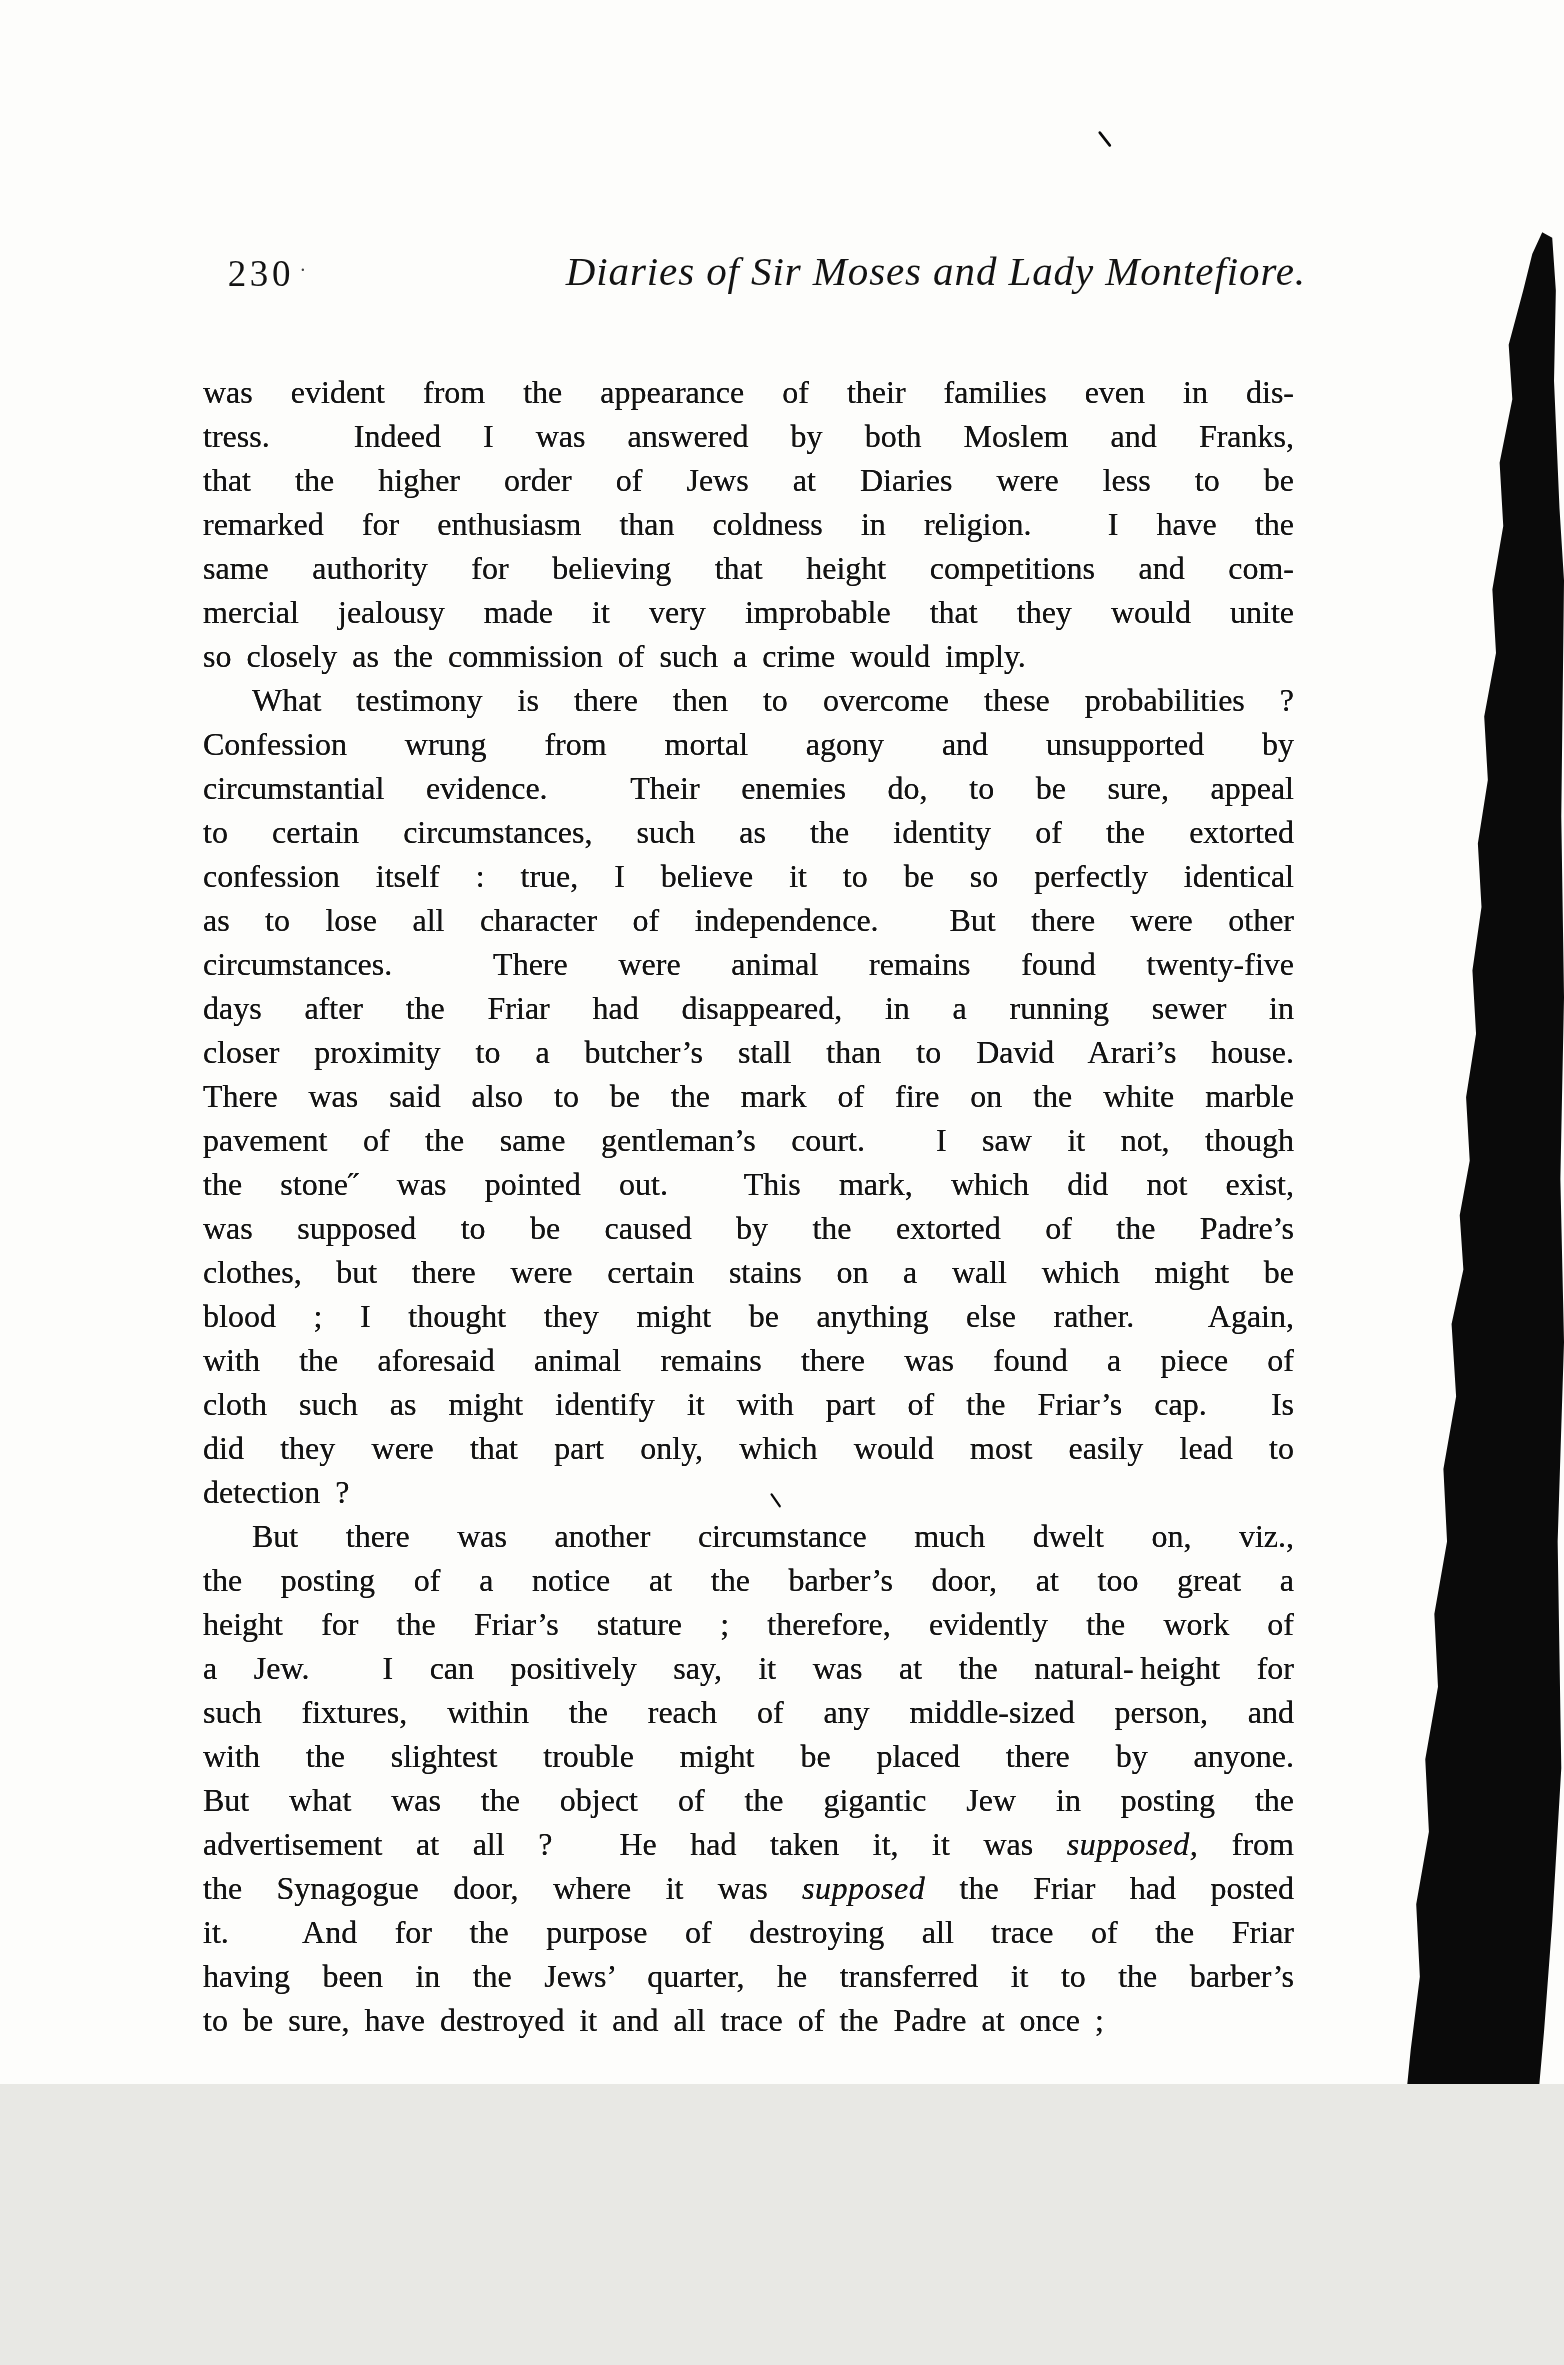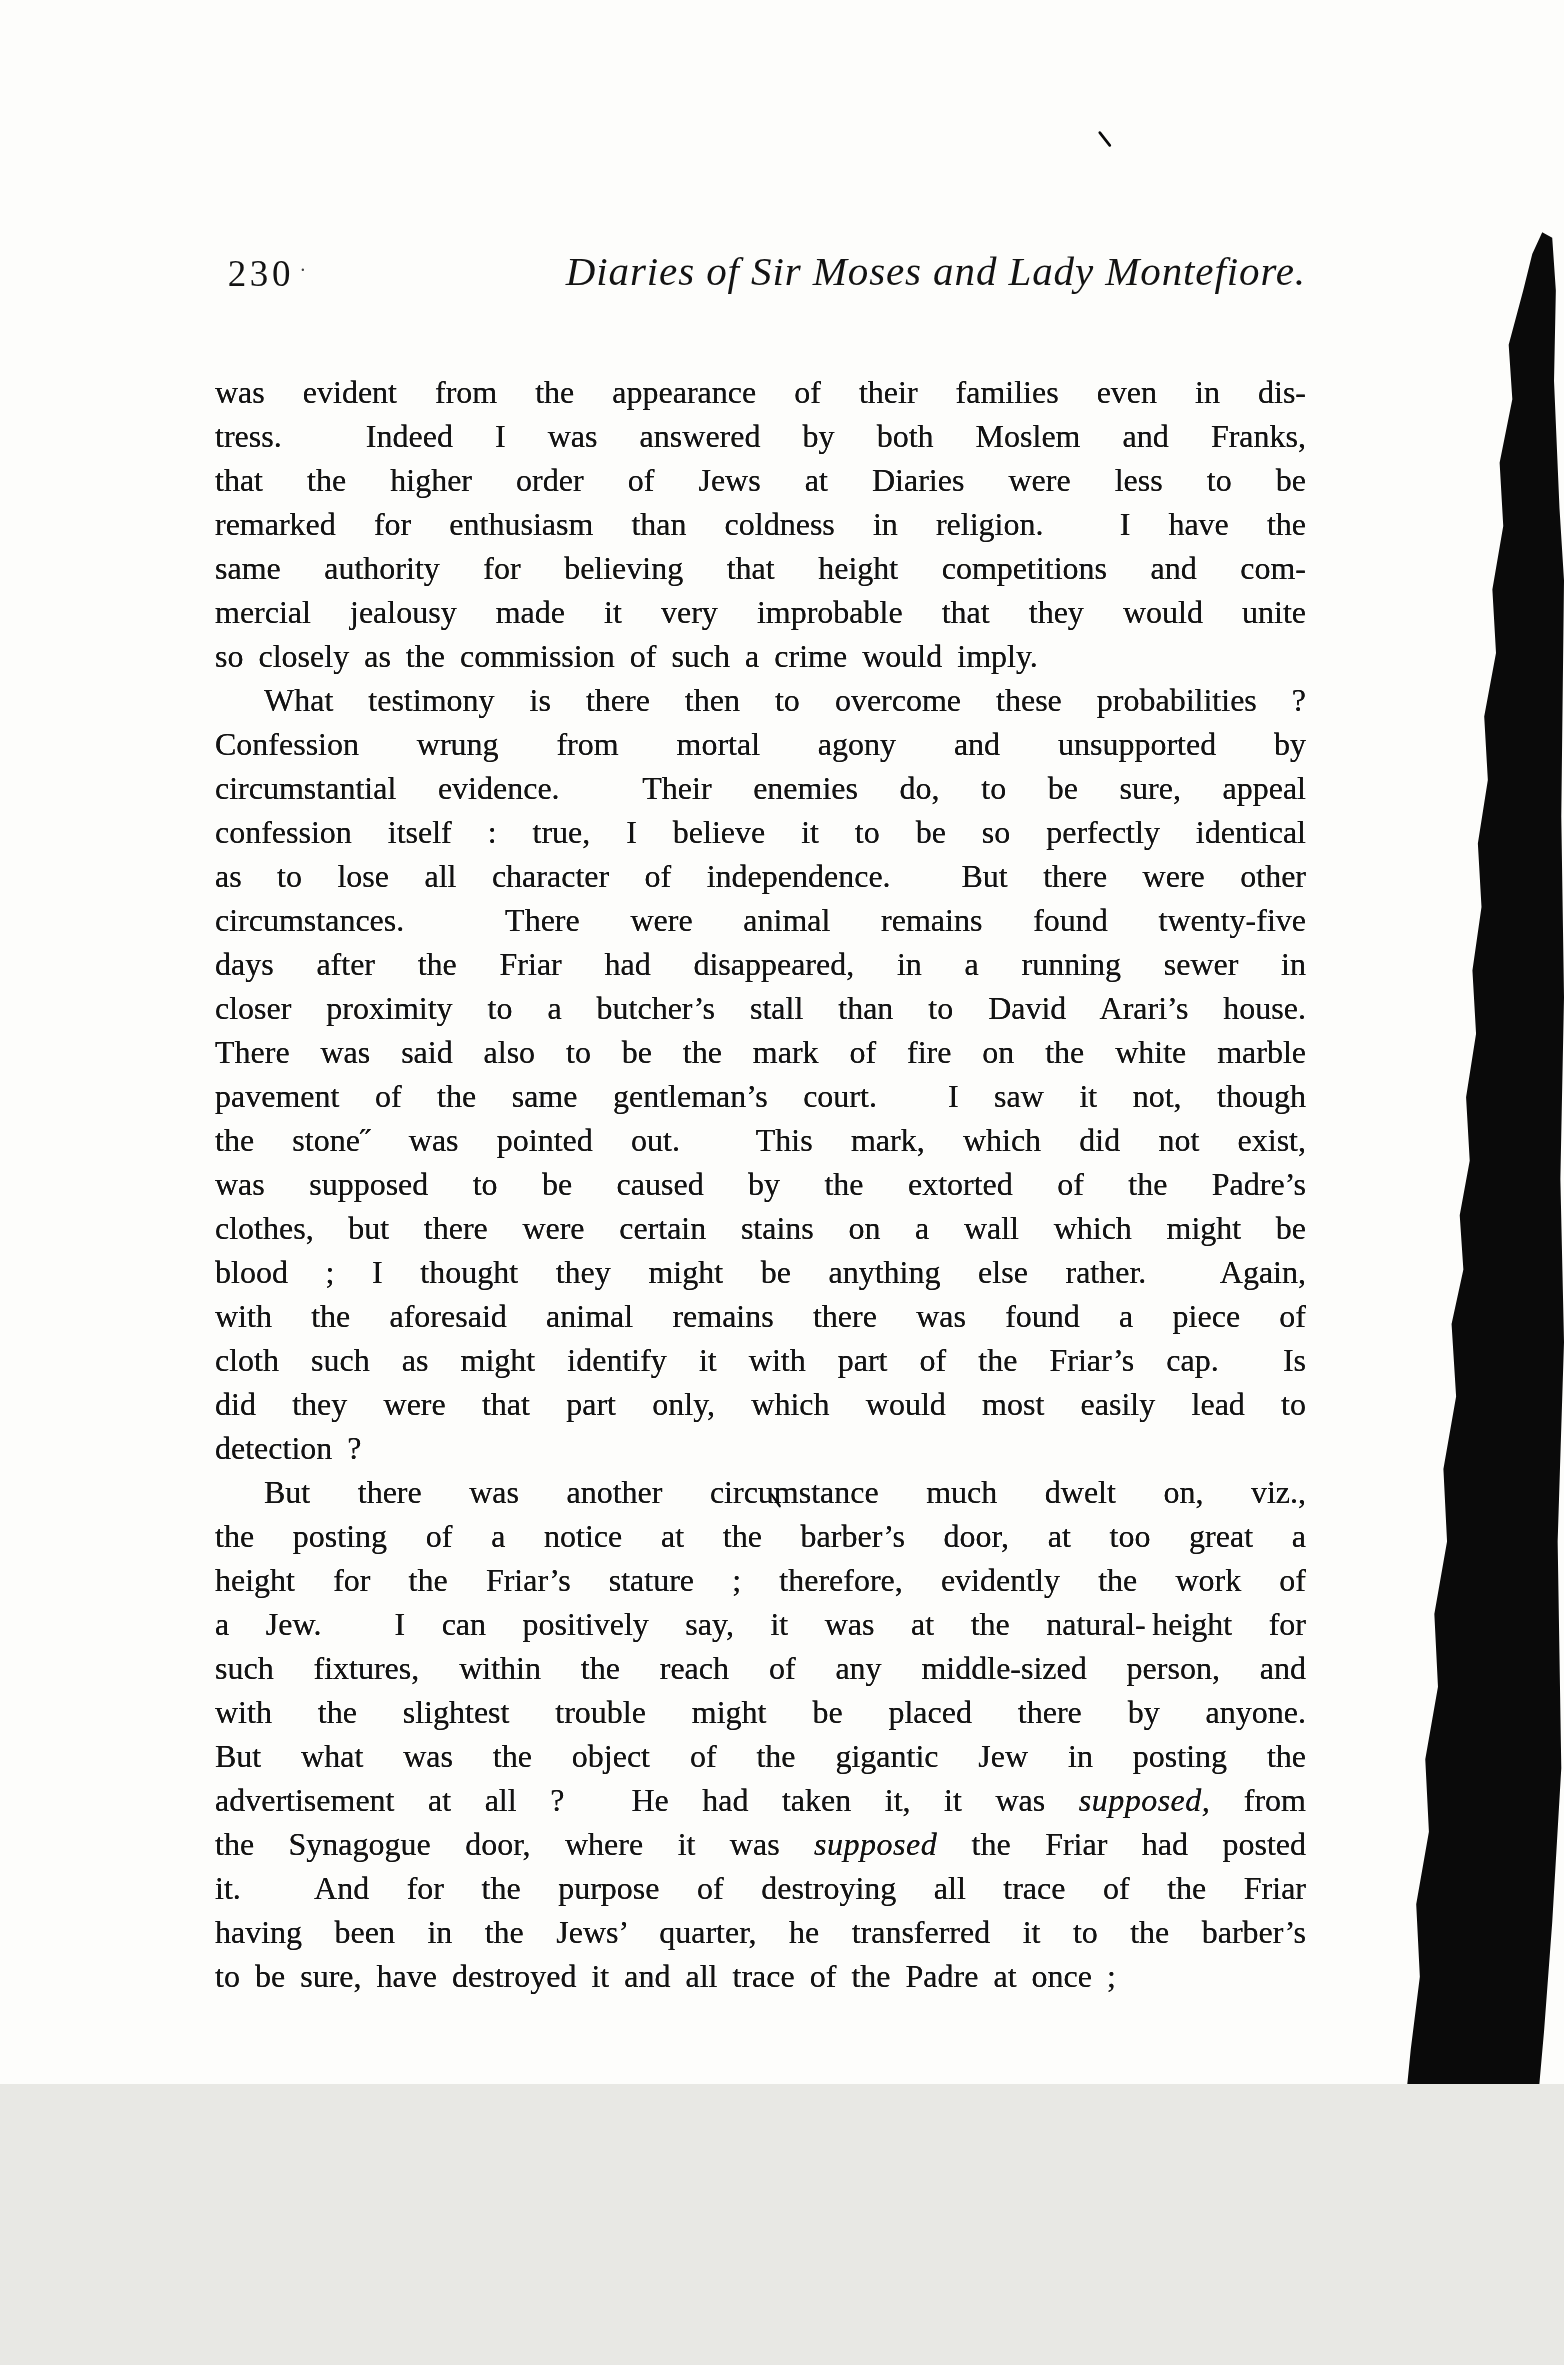--- a/index.html
+++ b/index.html
@@ -23,21 +23,21 @@
   }
   .pageno .nmark{font-size:20px;vertical-align:9px;opacity:.8;padding-left:5.4px;}
   .booktitle{
     display:block;text-align:right;
     font-style:italic;font-size:41px;
     letter-spacing:0.9px;
     white-space:nowrap;
   }
   .textblock{
     position:absolute;
-    left:215px;top:370px;width:1091px;
+    left:203px;top:370px;width:1091px;
   }
   .line{
     height:44px;line-height:44px;
     font-size:32px;
     text-align:justify;
     text-align-last:justify;
     white-space:nowrap;
     text-shadow:0 0 0.5px currentColor;
   }
   .line.noj{text-align-last:left;word-spacing:0.22em;}
@@ -62,20 +62,21 @@
       <div class="line">was evident from the appearance of their families even in dis-</div>
       <div class="line">tress.&nbsp; Indeed I was answered by both Moslem and Franks,</div>
       <div class="line">that the higher order of Jews at Diaries were less to be</div>
       <div class="line">remarked for enthusiasm than coldness in religion.&nbsp; I have the</div>
       <div class="line">same authority for believing that height competitions and com-</div>
       <div class="line">mercial jealousy made it very improbable that they would unite</div>
       <div class="line noj">so closely as the commission of such a crime would imply.</div>
       <div class="line indent">What testimony is there then to overcome these probabilities&nbsp;?</div>
       <div class="line">Confession wrung from mortal agony and unsupported by</div>
       <div class="line">circumstantial evidence.&nbsp; Their enemies do, to be sure, appeal</div>
+      <div class="line">to certain circumstances, such as the identity of the extorted</div>
       <div class="line">confession itself&nbsp;: true, I believe it to be so perfectly identical</div>
       <div class="line">as to lose all character of independence.&nbsp; But there were other</div>
       <div class="line">circumstances.&nbsp; There were animal remains found twenty-five</div>
       <div class="line">days after the Friar had disappeared, in a running sewer in</div>
       <div class="line">closer proximity to a butcher’s stall than to David Arari’s house.</div>
       <div class="line">There was said also to be the mark of fire on the white marble</div>
       <div class="line">pavement of the same gentleman’s court.&nbsp; I saw it not, though</div>
       <div class="line">the stone˝ was pointed out.&nbsp; This mark, which did not exist,</div>
       <div class="line">was supposed to be caused by the extorted of the Padre’s</div>
       <div class="line">clothes, but there were certain stains on a wall which might be</div>

